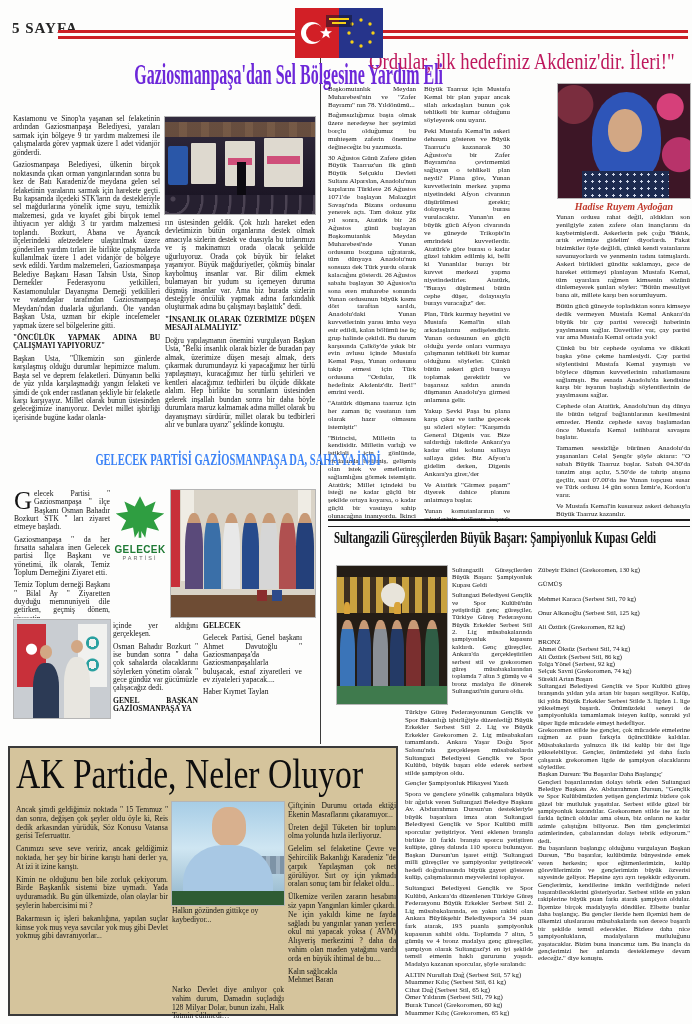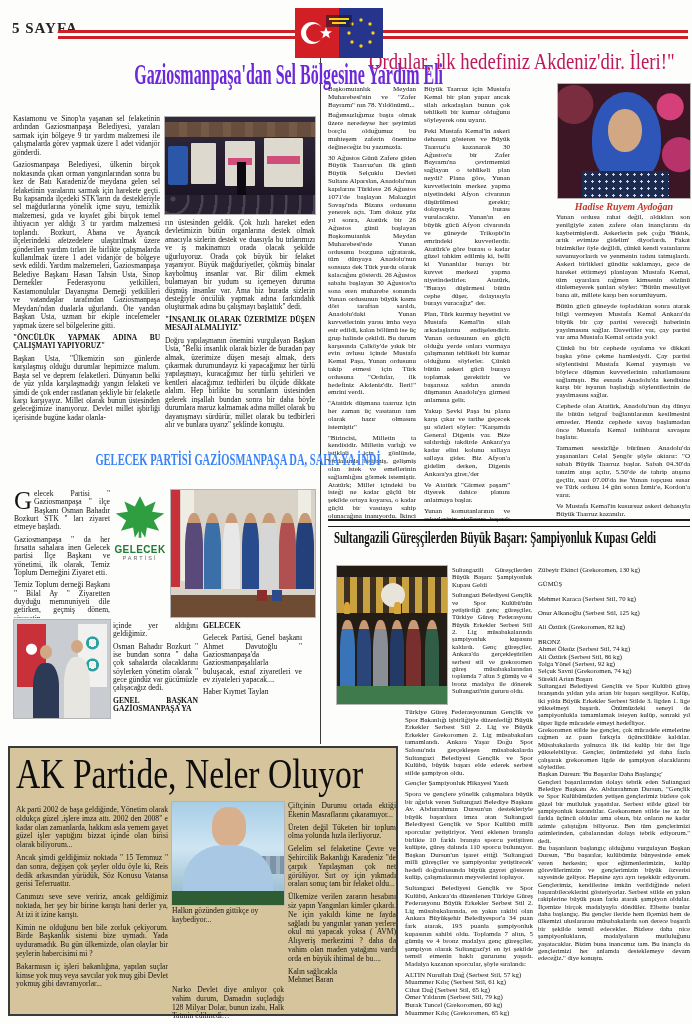--- a/index.html
+++ b/index.html
@@ -186,21 +186,21 @@
   <div class="col v-col" id="victory-c2">
       <p>Büyük Taarruz için Mustafa Kemal bir plan yapar ancak silah arkadaşları bunun çok tehlikeli bir kumar olduğunu söyleyerek onu uyarır.</p>
       <p>Peki Mustafa Kemal'in askeri dehasını gösteren ve Büyük Taarruz'u kazanarak 30 Ağustos'u bir Zafer Bayramı'na çevirmemizi sağlayan o tehlikeli plan neydi? Plana göre, Yunan kuvvetlerinin merkez yapma niyetindeki Afyon civarının düşürülmesi gerekir; dolayısıyla burası vurulacaktır. Yunan'ın en büyük gücü Afyon civarında ve güneyde Trikopis'in emrindeki kuvvetlerdir. Atatürk'e göre burası o kadar güzel tahkim edilmiş ki, belli ki Yunanlılar burayı bir kuvvet merkezi yapma niyetindedirler. Atatürk, "Burayı düşürmesi bütün cephe düşer, dolayısıyla burayı vuracağız" der.</p>
       <p>Plan, Türk kurmay heyetini ve Mustafa Kemal'in silah arkadaşlarını endişelendirir. Yunan ordusunun en güçlü olduğu yerde onları vurmaya çalışmanın tehlikeli bir kumar olduğunu söylerler. Çünkü bütün askeri gücü buraya toplamak gerektirir ve başarısız saldırı anında düşmanın Anadolu'ya girmesi anlamına gelir.</p>
       <p>Yakup Şevki Paşa bu plana karşı çıkar ve tarihe geçecek şu sözleri söyler: "Karşımda General Digenis var. Bize saldırdığı takdirde Ankara'ya kadar elini kolunu sallaya sallaya gider. Biz Afyon'a gidelim derken, Digenis Ankara'ya girer,'der</p>
       <p>Ve Atatürk "Girmez paşam" diyerek dahice planını anlatmaya başlar.</p>
       <p>Yunan komutanlarının ve askerlerinin akıllarını başarılı bir şekilde okuyan Mustafa Kemal, politik olarak bölünmüş bu kuvvetleri bozguna uğratmak için büyük bir gizlilik içinde hareket edileceğini söyler.</p>
     </div>
   <div class="col v-col" id="victory-c3">
       <p>Yunan ordusu rahat değil, aldıkları son yenilgiyle zaten zafere olan inançlarını da kaybetmişlerdi. Askerlerin pek çoğu 'Bıktık, artık evimize gidelim' diyorlardı. Fakat bizimkiler öyle değildi, çünkü kendi vatanlarını savunuyorlardı ve yenmenin tadını tatmışlardı. Askeri birlikleri gündüz saklamayı, gece de hareket ettirmeyi planlayan Mustafa Kemal, tüm uyarılara rağmen kimsenin sözünü dinlemeyerek şunları söyler: "Bütün mesuliyet bana ait, millete karşı ben sorumluyum.</p>
-      <p>Bütün gücü güneyde topladıktan sonra atarak bilgi vermeyen Mustafa Kemal Ankara'da büyük bir çay partisi vereceği haberinin yayılmasını sağlar. Davetliler var, çay partisi var ama Mustafa Kemal ortada yok!</p>
+      <p>Bütün gücü güneyde topladıktan sonra kimseye dedik vermeyen Mustafa Kemal Ankara'da büyük bir çay partisi vereceği haberinin yayılmasını sağlar. Davetliler var, çay partisi var ama Mustafa Kemal ortada yok!</p>
       <p>Çünkü bu bir cephede oyalama ve dikkati başka yöne çekme hamlesiydi. Çay partisi söylentisini Mustafa Kemal yaymıştı ve böylece düşman kuvvetlerinin rahatlamasını sağlamıştı. Bu esnada Anadolu'da kendisine karşı bir isyanın başladığı söylentilerinin de yayılmasını sağlar.</p>
       <p>Cephede olan Atatürk, Anadolu'nun dış dünya ile bütün telgraf bağlantılarının kesilmesini emreder. Henüz cephede savaş başlamadan önce Mustafa Kemal istihbarat savaşını başlatır.</p>
       <p>Tamamen sessizliğe bürünen Anadolu'da yaşananları Celal Şengör şöyle aktarır: "O sabah Büyük Taarruz başlar. Sabah 04.30'da tanzim atışı açılır, 5.50'de de tahrip atışına geçilir, saat 07.00'da ise Yunan topçusu susar ve Türk ordusu 14 gün sonra İzmir'e, Kordon'a varır.</p>
       <p>Ve Mustafa Kemal'in kusursuz askeri dehasıyla Büyük Taarruz kazanılır.</p>
     </div>
 
   <div class="hl" id="gelecek-hl"><span>GELECEK PARTİSİ GAZİOSMANPAŞA DA, SAHA YA İNDİ</span></div>
   <div class="abs" id="gelecek-logo" style="left:112px;top:494px;width:56px;height:90px;text-align:center;">
     <svg viewBox="0 0 60 52" style="width:52px;height:46px;">
       <path fill="#2f9e41" d="M30 2 L36 14 L48 8 L44 20 L58 22 L46 30 L52 42 L38 38 L36 50 L30 40 L24 50 L22 38 L8 42 L14 30 L2 22 L16 20 L12 8 L24 14 Z"></path>
@@ -231,41 +231,40 @@
     <div class="s h" style="left:59%;top:20%;"></div>
     <div class="s m m1"></div>
     <div class="s m m2"></div>
   </div>
   <div class="col g-col" id="gelecek-c1">
       <p class="dropcap">Gelecek Partisi " Gaziosmanpaşa " ilçe Başkanı Osman Bahadır Bozkurt STK " ları ziyaret etmeye başladı.</p>
       <p>Gaziosmanpaşa " da her fırsatta sahalara inen Gelecek partisi İlçe Başkanı ve yönetimi, ilk olarak, Temiz Toplum Derneğini Ziyaret etti.</p>
       <p>Temiz Toplum derneği Başkanı " Bilal Ay " Ziyaretten duyduğu memnuniyeti dile getirken, geçmiş dönem, siyasetin</p>
     </div>
   <div class="col g-col" id="gelecek-c2">
-      <p>içinde yer aldığını geldiğimiz.</p>
+      <p>içinde yer aldığını gerçekleşen.</p>
       <p>Osman Bahadır Bozkurt " ise bundan sonra " daha çok sahalarda olacaklarını söylerken yönetim olarak " gece gündüz var gücümüzle çalışacağız dedi.</p>
       <p class="subhead">GENEL BAŞKAN GAZİOSMANPAŞA YA</p>
     </div>
   <div class="col g-col" id="gelecek-c3">
       <p class="subhead">GELECEK</p>
       <p>Gelecek Partisi, Genel başkanı Ahmet Davutoğlu " Gaziosmanpaşa'da Gaziosmanpaşalılarla buluşacak, esnaf ziyaretleri ve ev ziyateleri yapacak....</p>
       <p>Haber Kıymet Taylan</p>
     </div>
 
   <div class="abs" id="ak-box"></div>
   <div class="hl" id="ak-hl"><span>AK Partide, Neler Oluyor</span></div>
   <div class="photo" id="ph-ak">
     <div class="s city"></div>
     <div class="s head"></div>
     <div class="s shirt"></div>
     <div class="s trees"></div>
   </div>
   <div class="abs" id="ak-caption">Halkın gözünden gittikçe oy kaybediyor...</div>
   <div class="col a-col" id="ak-c1">
-      <p>Ak parti 2002 de başa geldiğinde, Yönetim olarak oldukça güzel ,işlere imza attı. 2002 den 2008" e kadar olan zamanlarda, hakkını asla yemem gayet güzel işler yaptığını bizzat içinde olan birisi olarak biliyorum...</p>
       <p>Ancak şimdi geldiğimiz noktada " 15 Temmuz " dan sonra, değişen çok şeyler oldu öyle ki, Reis dedik arkasından yürüdük, Söz Konusu Vatansa gerisi Teferruattır.</p>
       <p>Canımızı seve seve veririz, ancak geldiğimiz noktada, her şey bir birine karıştı hani derler ya, At izi it izine karıştı.</p>
       <p>Kimin ne olduğunu ben bile zorluk çekiyorum. Birde Başkanlık sistemi bize uymadı. Yada uyduramadık. Bu gün ülkemizde, olan olaylar bir şeylerin habercisimi mi ?</p>
       <p>Bakarmısın iç işleri bakanlığına, yapılan suçlar kimse yok muş veya savcılar yok muş gibi Devlet yokmuş gibi davranıyorlar...</p>
     </div>
   <div class="col a-col" id="ak-c2b">
       <p>Narko Devlet diye anılıyor çok vahim durum, Damadın suçladığı 128 Milyar Dolar, bunun izahı, Halk Tatmin edilmedi…</p>
     </div>
   <div class="col a-col" id="ak-c3">
       <p>Çiftçinin Durumu ortada ektiği Ekenin Masraflarını çıkaramıyor...</p>

